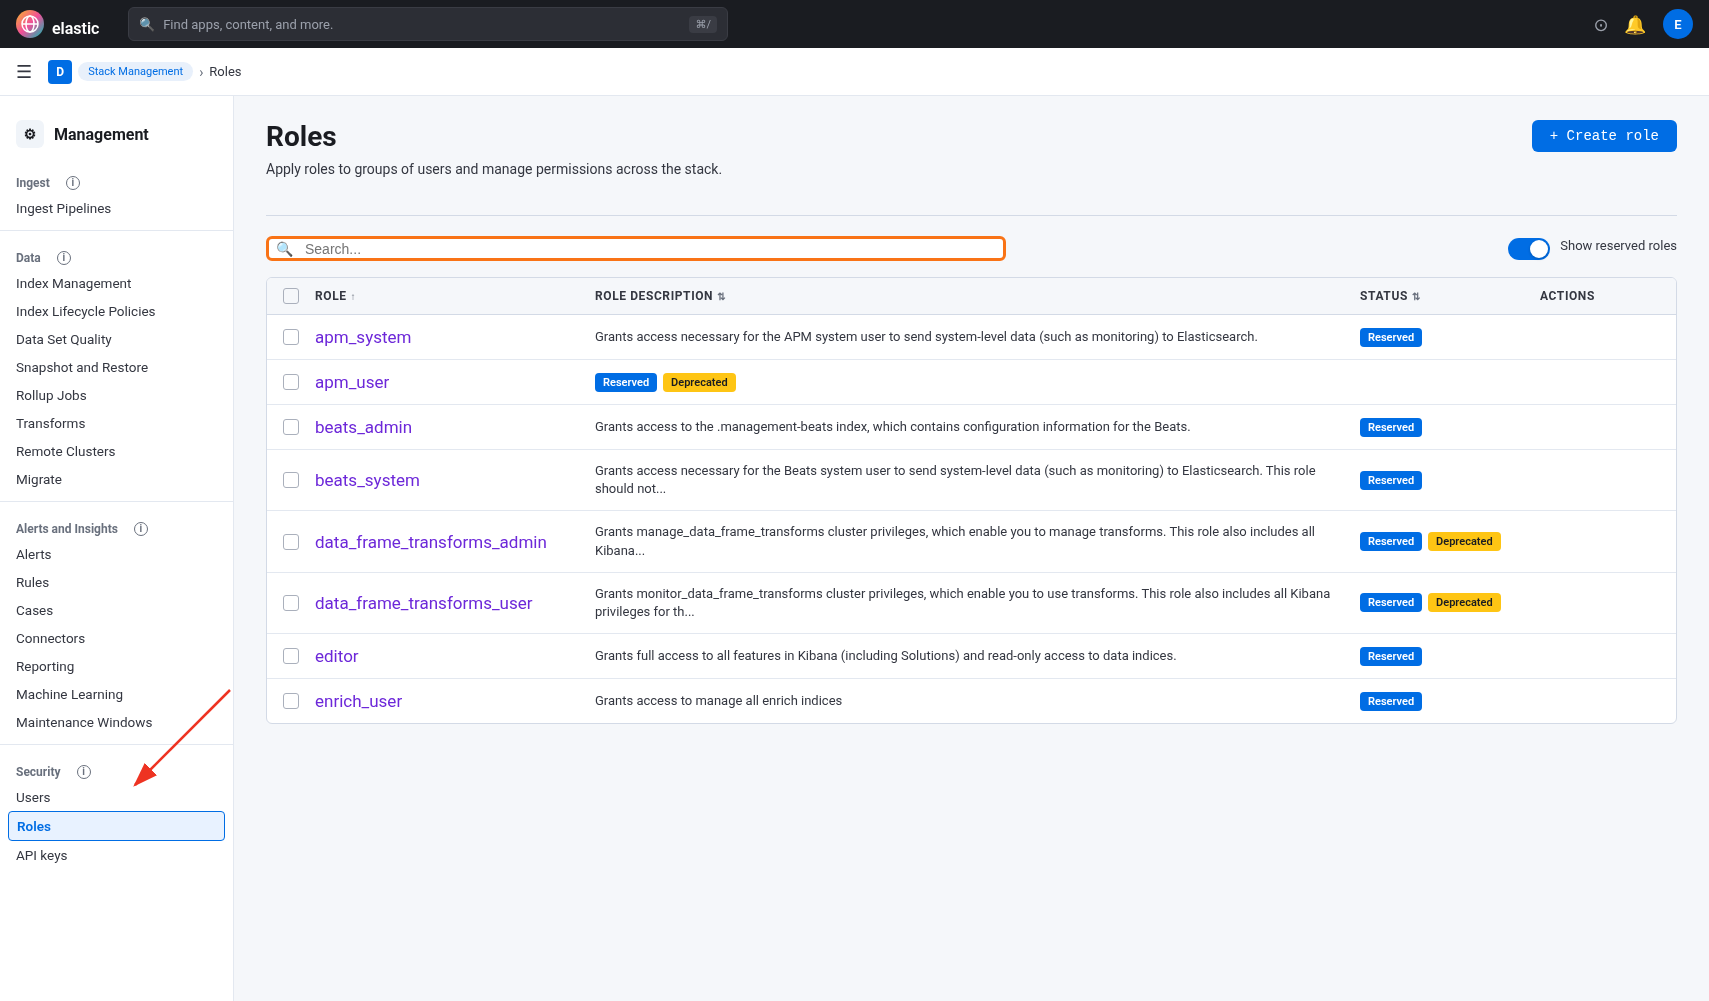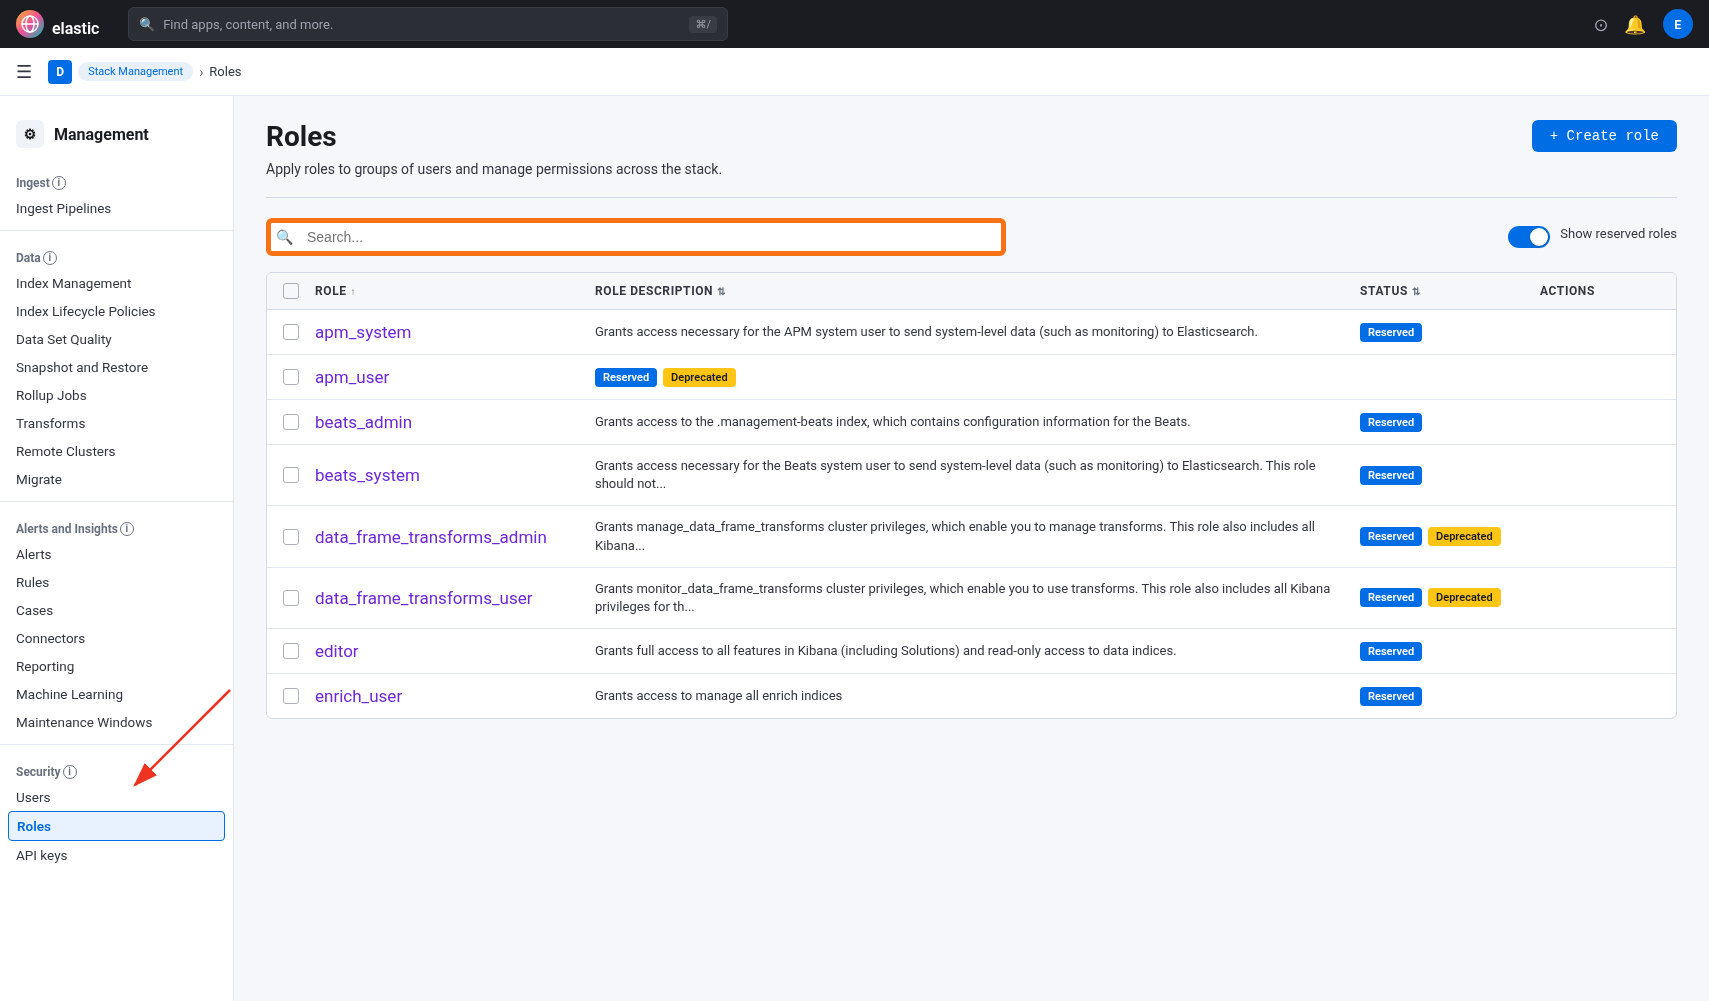--- a/index.html
+++ b/index.html
@@ -158,21 +158,21 @@
       display: flex; align-items: center; justify-content: center;
       font-size: 14px;
     }
     .sidebar-section-label {
       padding: 12px 16px 4px;
       font-size: 12px;
       font-weight: 700;
       color: #69707d;
       display: flex;
       align-items: center;
-      gap: 0;
+      gap: 14px;
       text-transform: none;
     }
     .sidebar-item {
       padding: 6px 16px;
       font-size: 13.5px;
       color: #343741;
       cursor: pointer;
       border-radius: 0;
     }
     .sidebar-item.active {
@@ -232,21 +232,21 @@
       cursor: pointer;
       display: flex;
       align-items: center;
       gap: 6px;
       font-family: Liberation Mono, monospace;
     }
 
     .page-description {
       color: #343741;
       font-size: 14px;
-      margin-bottom: 20px;
+      margin-bottom: 38px;
     }
 
     .content-divider {
       height: 1px;
       background: #d3dae6;
       margin-bottom: 20px;
     }
 
     
     .table-controls {
@@ -255,22 +255,22 @@
       justify-content: space-between;
       margin-bottom: 16px;
     }
     .search-input-wrap {
       flex: 1;
       max-width: 740px;
       position: relative;
     }
     .search-input-wrap input {
       width: 100%;
-      height: 38px;
-      border: 5px solid #f97316;
+      height: 25px;
+      border: 3px solid #f97316;
       border-radius: 6px;
       padding: 0 12px 0 36px;
       font-size: 14px;
       color: #343741;
       background: #fff;
       outline: none;
     }
     .search-input-icon {
       position: absolute;
       left: 10px;

